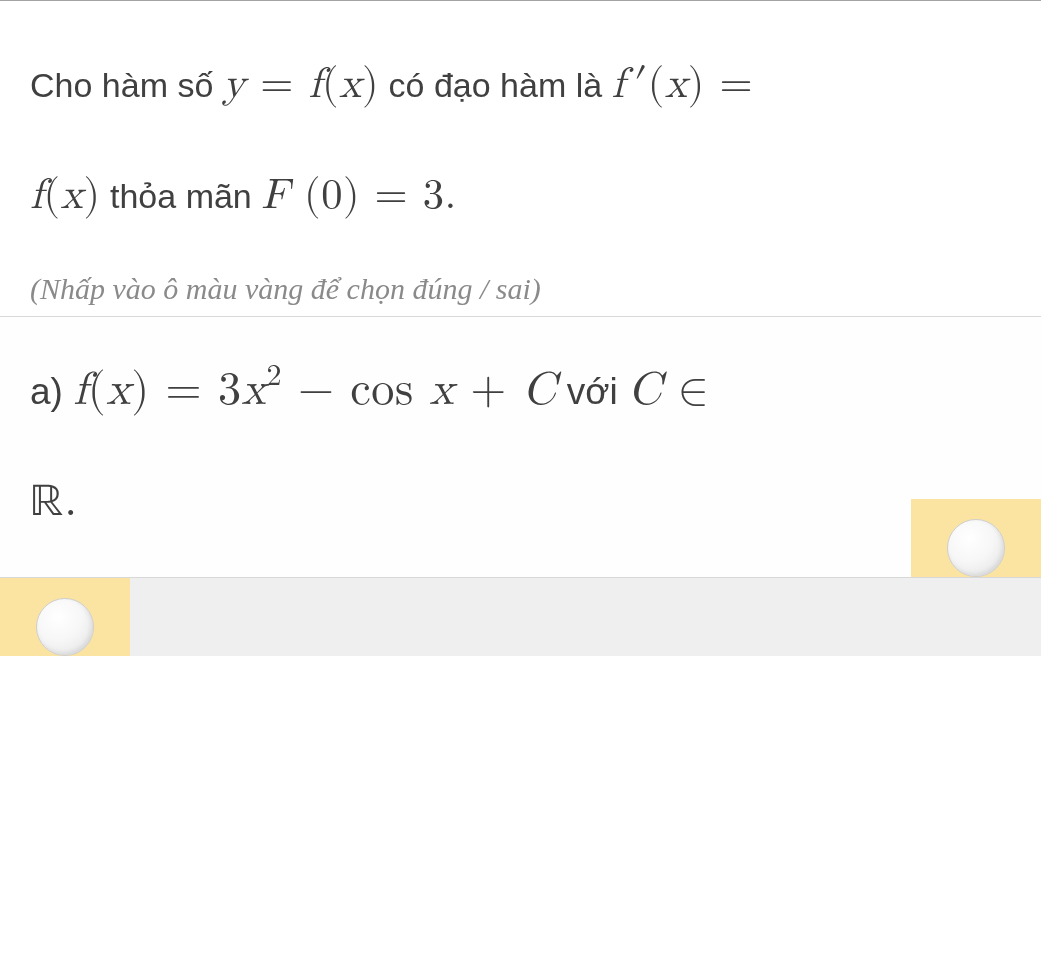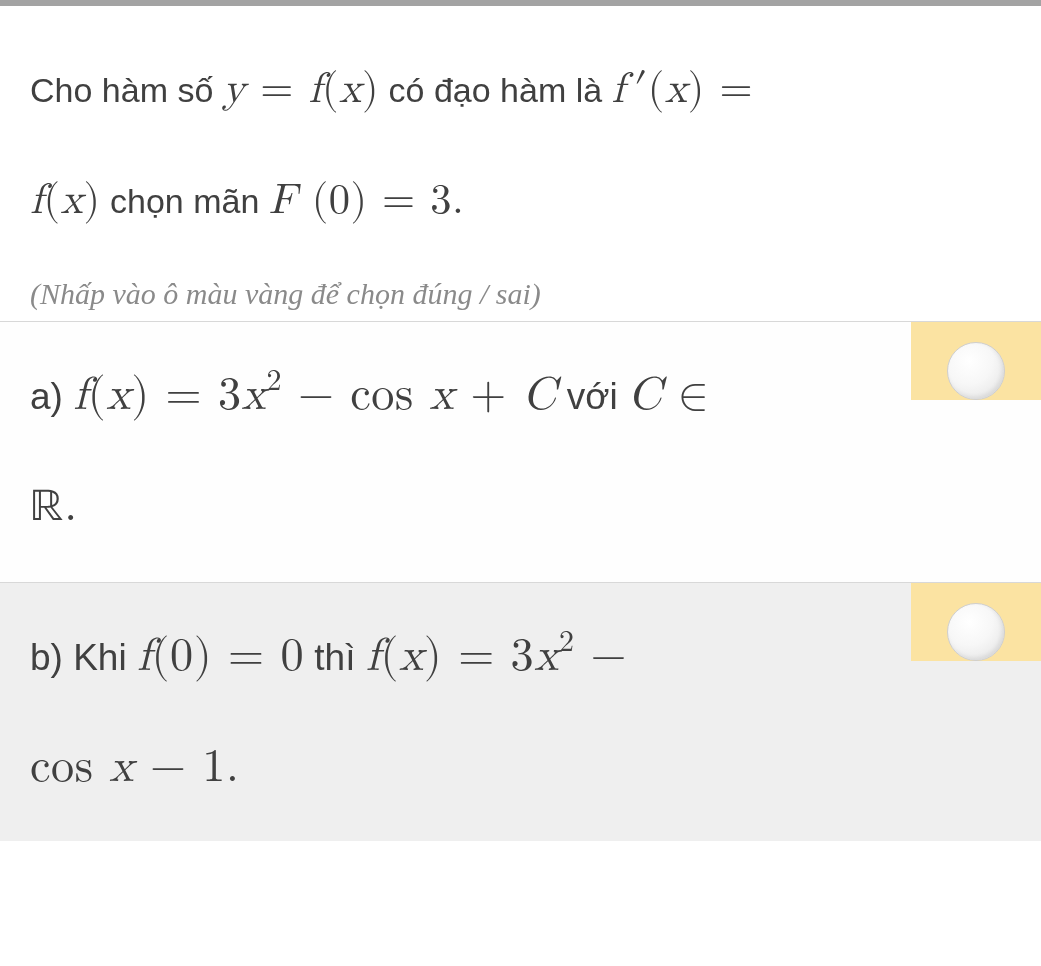--- a/index.html
+++ b/index.html
@@ -5,37 +5,37 @@
     * { margin: 0; padding: 0; box-sizing: border-box; }
     body {
       font-family: Arial, Helvetica, sans-serif;
       background: #ffffff;
       width: 1041px;
       color: #404040;
     }
     .container { padding: 0; }
     .question-block {
       padding: 28px 30px 10px 30px;
-      border-top: 6px solid #a3a3a3;
+      border-top: 1px solid #a3a3a3;
     }
     .question-line {
       font-size: 34px;
       line-height: 2.6;
       color: #404040;
     }
     .instruction {
       padding: 12px 30px 10px 30px;
       font-style: italic;
       color: #8a8a8a;
       font-size: 30px;
       font-family: Liberation Serif, serif;
     }
     .answer-item {
       display: flex;
-      align-items: flex-start;
+      align-items: flex-end;
       border-top: 1px solid #d8d8d8;
     }
     .answer-item:nth-of-type(odd) { background: #fefefe; }
     .answer-item:nth-of-type(even) { background: #efefef; }
     .answer-text {
       flex: 1;
       padding: 18px 20px 18px 30px;
       font-size: 37px;
       line-height: 2.4;
       color: #404040;
@@ -76,21 +76,21 @@
 
   <div class="question-block">
     <div class="question-line">
       <span>Cho hàm số </span>
       <span class="math"><span class="mi">y</span> = <span class="mi">f</span>(<span class="mi">x</span>)</span>
       <span> có đạo hàm là </span>
       <span class="math"><span class="mi">f</span> ′(<span class="mi">x</span>) =</span>
     </div>
     <div class="question-line">
       <span class="math"><span class="mi">f</span>(<span class="mi">x</span>)</span>
-      <span> chọn mãn </span>
+      <span> thỏa mãn </span>
       <span class="math"><span class="mi">F</span> (0) = 3.</span>
     </div>
   </div>
 
   <div class="instruction">(Nhấp vào ô màu vàng để chọn đúng / sai)</div>
 
   <div class="answer-item">
     <div class="answer-text">
       <div>
         <span>a) </span><span class="math"><span class="mi">f</span>(<span class="mi">x</span>) = 3<span class="mi">x</span><span class="sup">2</span> − cos <span class="mi">x</span> + <span class="mi">C</span></span><span> với </span><span class="math"><span class="mi">C</span> ∈</span>
@@ -98,26 +98,18 @@
       <div>
         <span class="math"><span class="bb">ℝ</span>.</span>
       </div>
     </div>
     <div class="toggle-col">
       <div class="toggle-circle"></div>
     </div>
   </div>
 
   <div class="answer-item">
-    <div class="answer-text">
-      <div>
-        <span>b) Khi </span><span class="math"><span class="mi">f</span>(0) = 0</span><span> thì </span><span class="math"><span class="mi">f</span>(<span class="mi">x</span>) = 3<span class="mi">x</span><span class="sup">2</span> −</span>
-      </div>
-      <div>
-        <span class="math">cos <span class="mi">x</span> − 1.</span>
-      </div>
-    </div>
     <div class="toggle-col">
       <div class="toggle-circle"></div>
     </div>
   </div>
 
 </div>
 
 </body></html>

